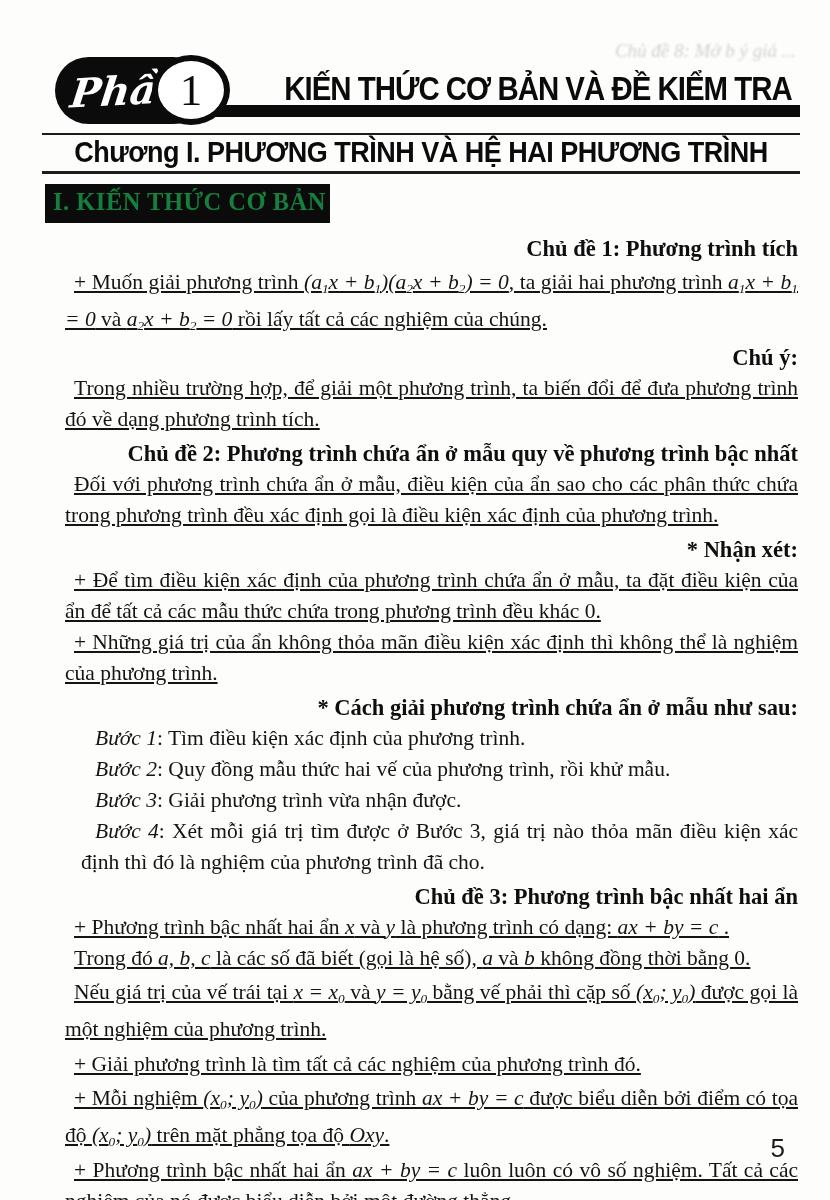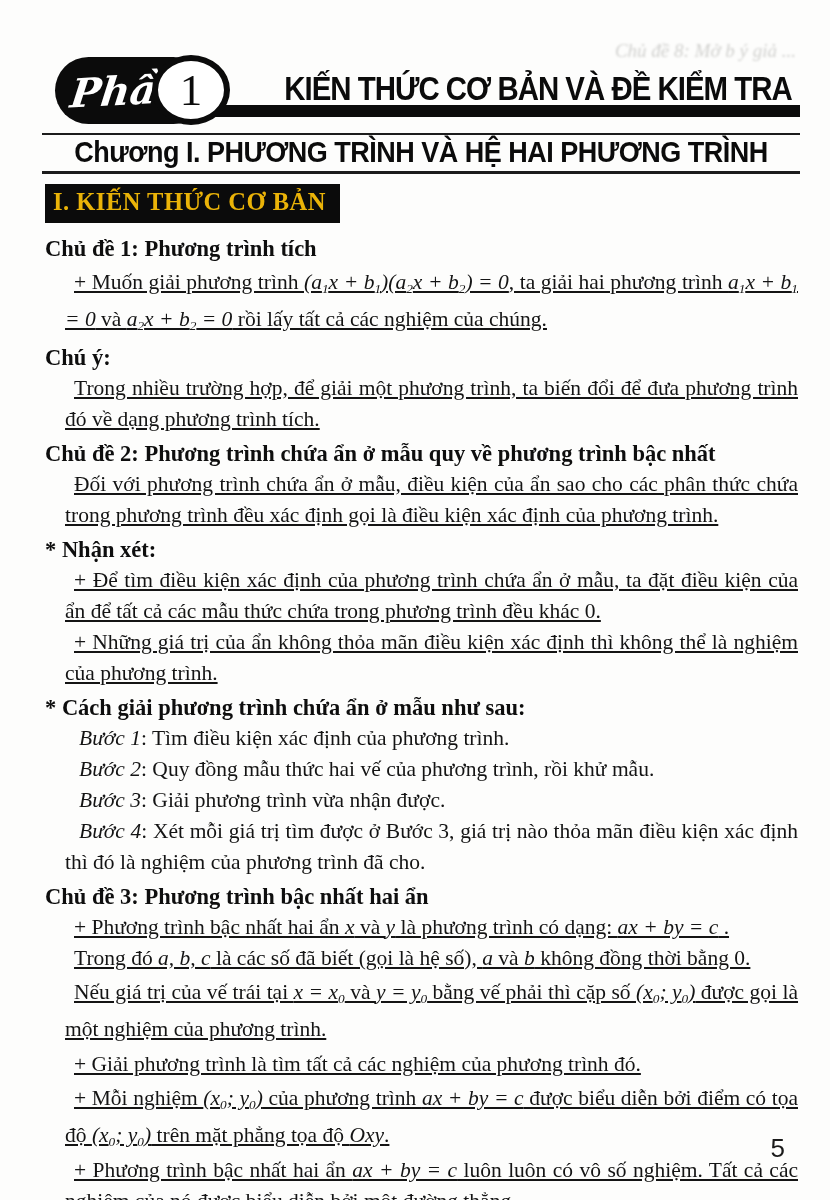--- a/index.html
+++ b/index.html
@@ -45,29 +45,29 @@
     position:absolute;left:42px;right:30px;top:136px;
     text-align:center;font-family:"Liberation Sans", sans-serif;font-weight:bold;
     font-size:27px;letter-spacing:-0.5px;white-space:nowrap;color:#0b0b0b;
     transform:scaleY(1.08);transform-origin:center top;
   }
 
   
   .content{position:absolute;left:45px;right:32px;top:184px;}
   .blk{font-size:21.5px;line-height:31px;}
   .blk-boxed{
-    display:inline-block;background:#0b0b0b;color:#eab308;
+    display:inline-block;background:#0b0b0b;color:#15803d;
     font-weight:bold;font-size:24.5px;line-height:1.25;
-    padding:3px 14px 5px 8px;margin:0 0 7px 0;letter-spacing:0.5px;
+    padding:3px 4px 5px 8px;margin:0 0 7px 0;letter-spacing:0.5px;
   }
   .blk-topic,.blk-star{
-    font-weight:bold;font-size:22.5px;line-height:31px;margin-top:3px;color:#0e0e0e;
+    font-weight:bold;font-size:22.5px;line-height:31px;margin-top:3px;color:#0e0e0e;text-align:right;
   }
   .blk-para{margin-left:20px;text-indent:9px;text-align:justify;text-decoration:underline;}
-  .blk-step{margin-left:20px;text-indent:14px;text-align:justify;}
+  .blk-step{margin-left:36px;text-indent:14px;text-align:justify;}
   .blk.tall{line-height:37.5px;}
   .seg-i,.seg-m{font-style:italic;}
   .seg-b{font-weight:bold;}
   .seg-m sub{font-size:0.62em;line-height:0;vertical-align:-0.3em;}
 
   .pageno{
     position:absolute;top:1133px;right:45px;
     font-family:"Liberation Sans", sans-serif;font-size:26px;color:#1a1a1a;
   }
 </style>

